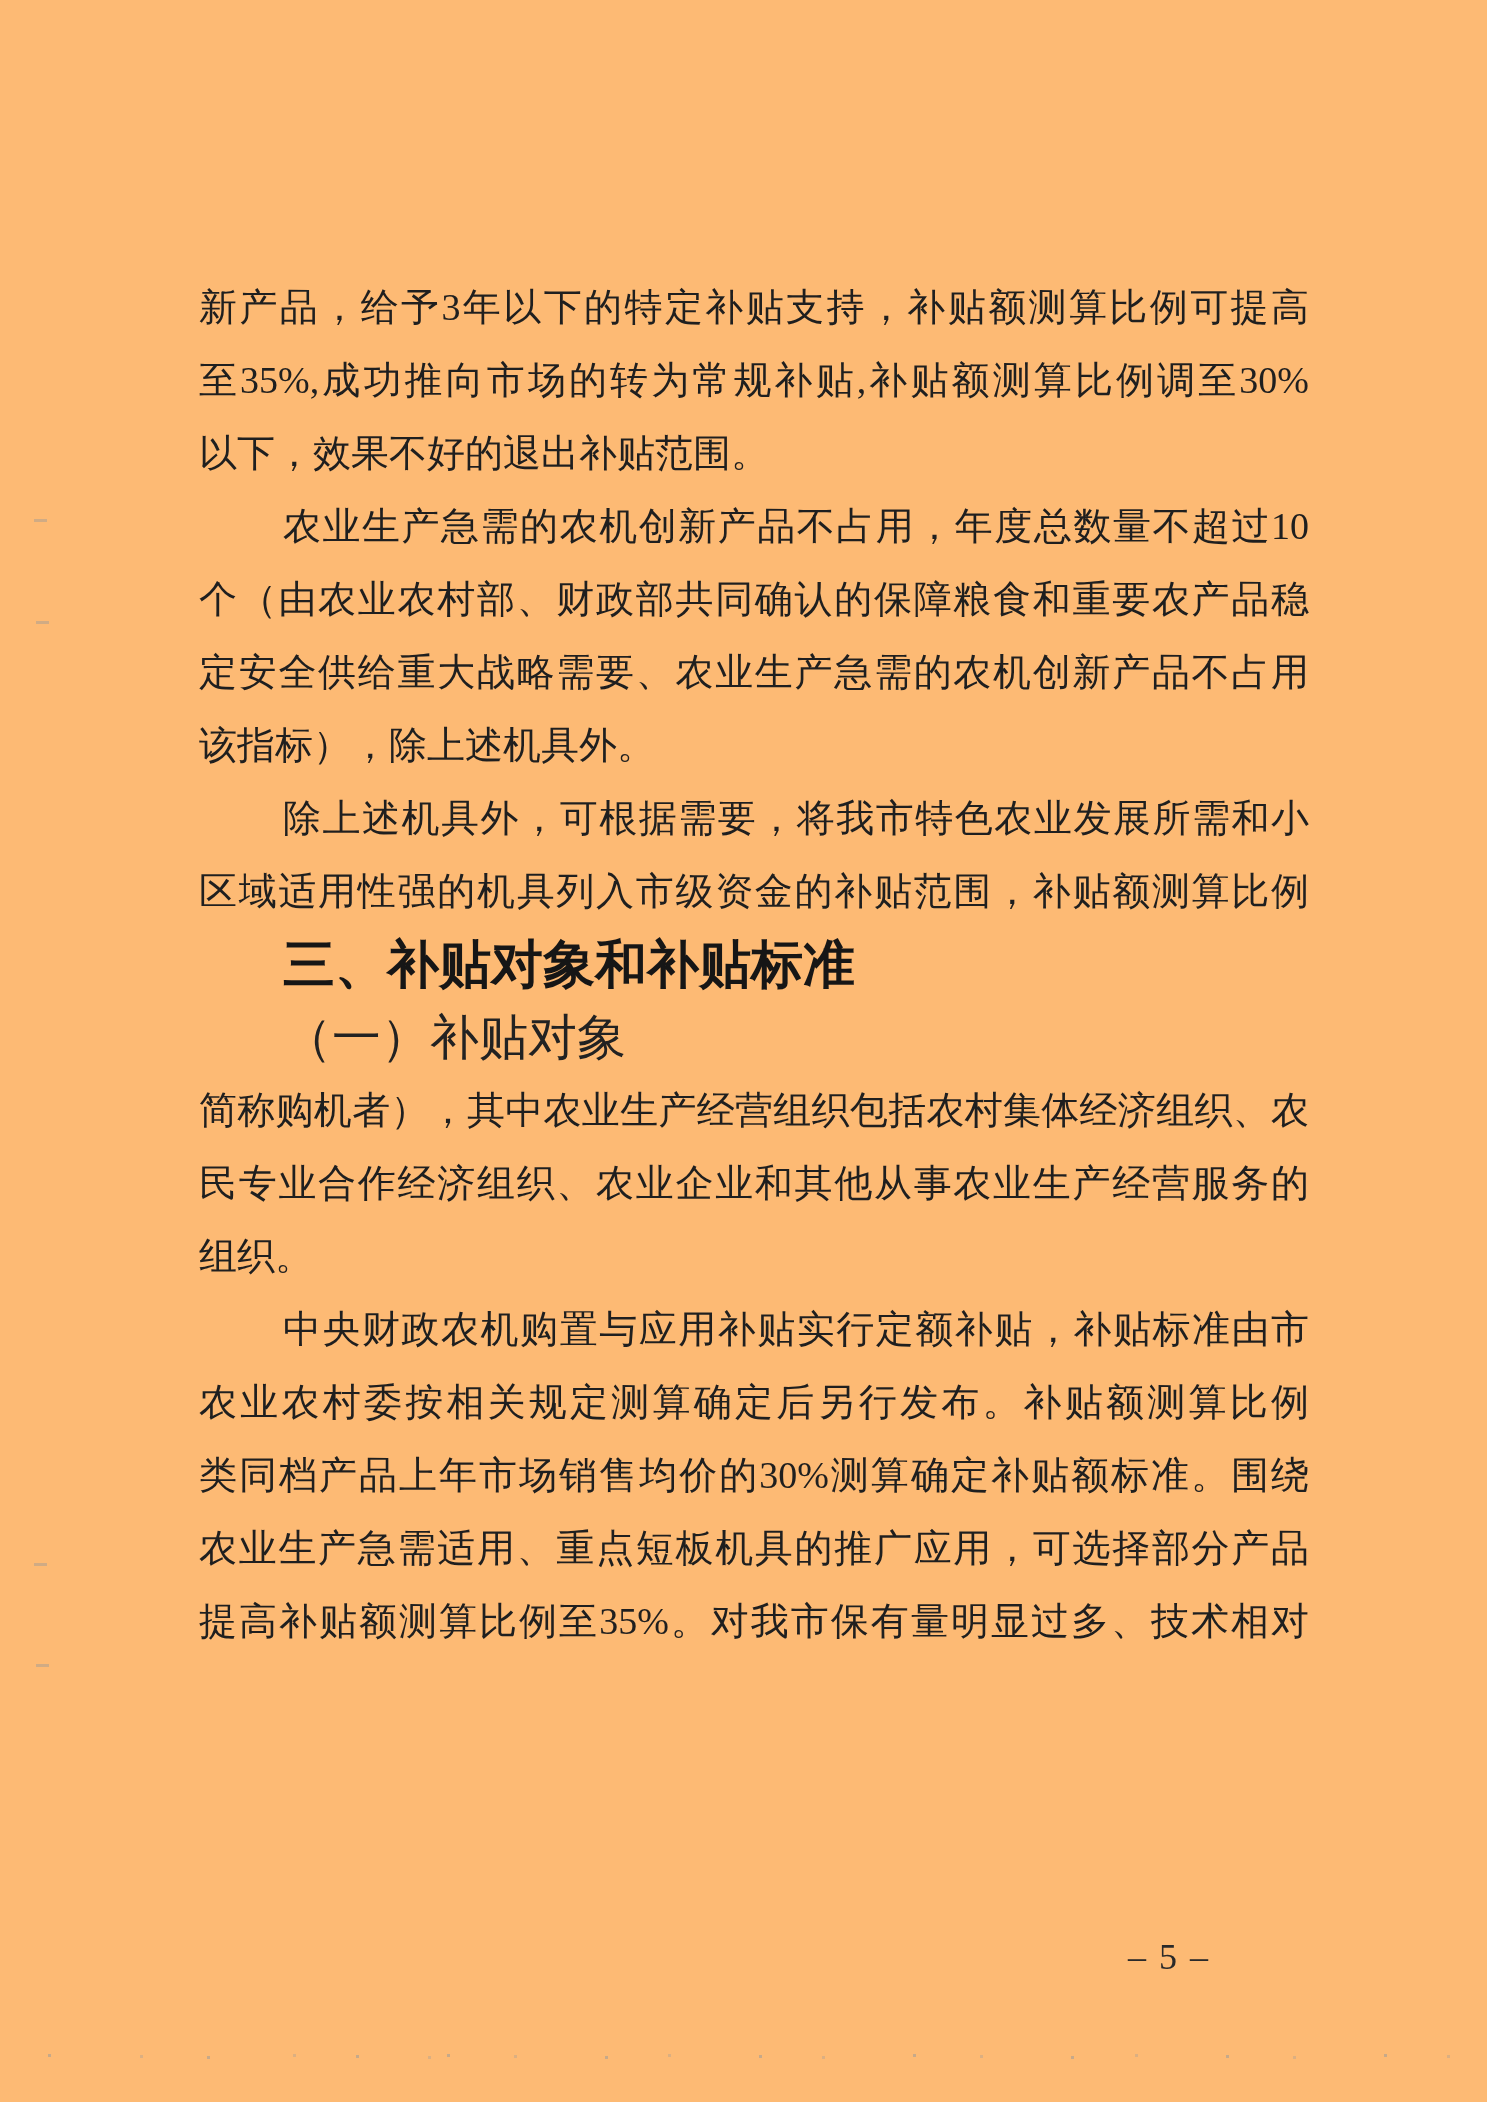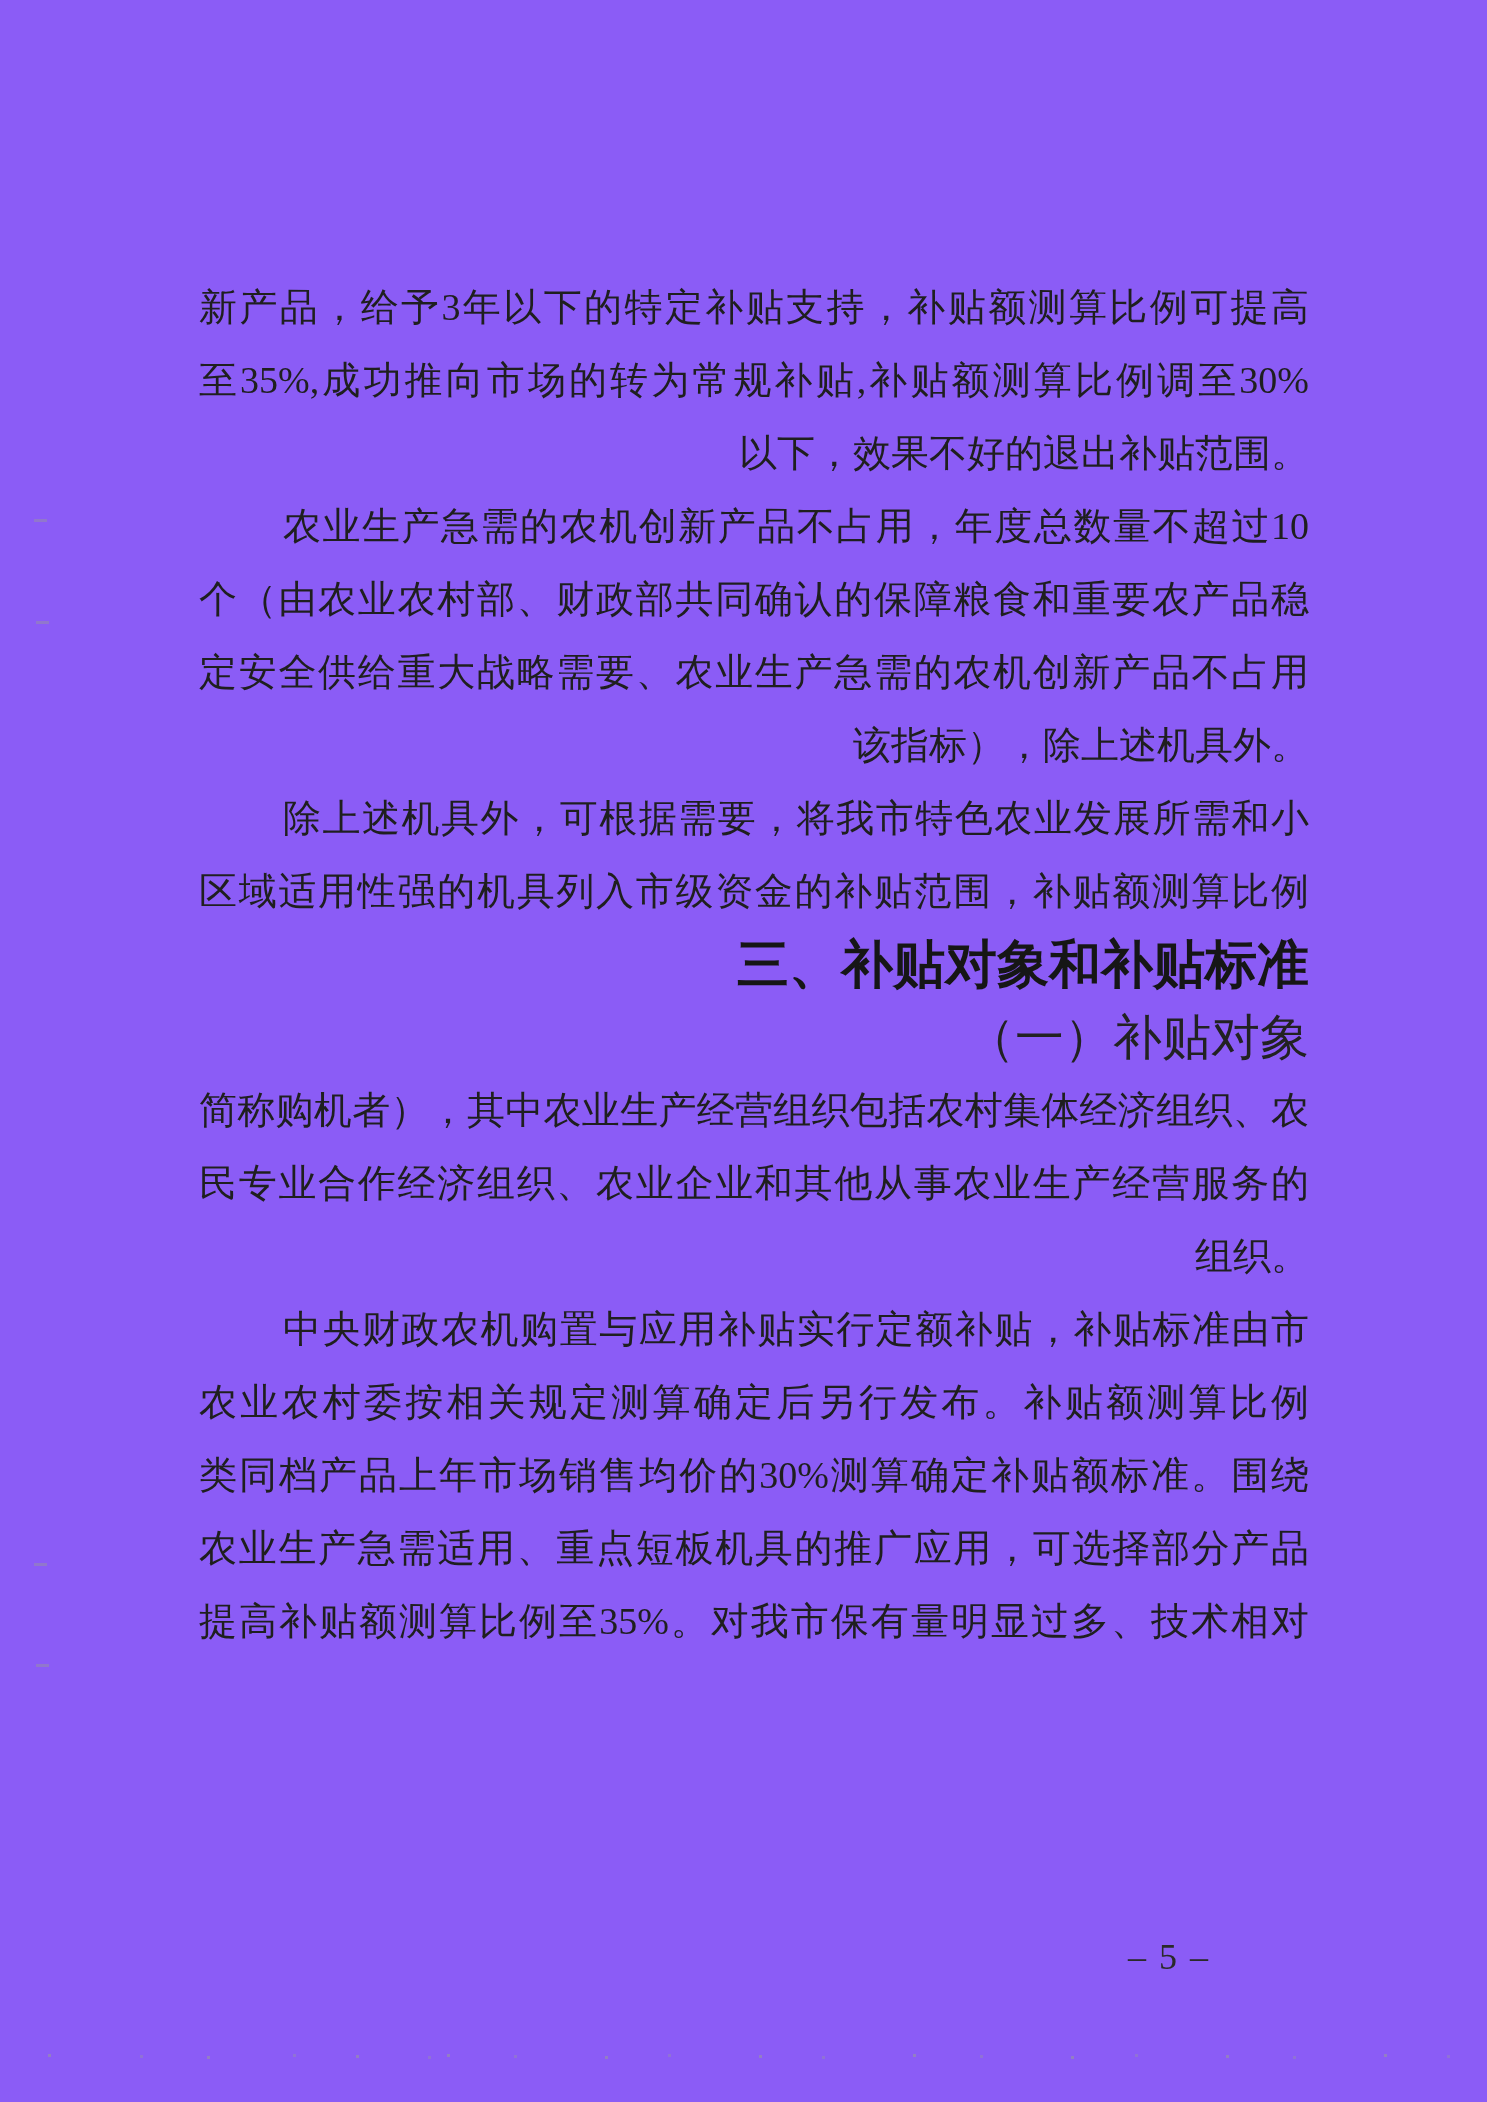--- a/index.html
+++ b/index.html
@@ -4,37 +4,37 @@
 <style>
   html, body {
     margin: 0;
     padding: 0;
     background: #ffffff;
   }
   .page {
     position: relative;
     width: 1487px;
     height: 2102px;
-    background: #8b5cf6;
+    background: #fdba74;
     overflow: hidden;
     font-family: "Liberation Serif", "DejaVu Serif", serif;
   }
   .text-block {
     position: absolute;
     left: 199px;
     top: 271px;
     width: 1110px;
   }
   .line {
     height: 73px;
     line-height: 73px;
     font-size: 38px;
     color: #1f1f1f;
     white-space: normal;
-    text-align: right;
+    text-align: left;
   }
   .line.justify {
     text-align: justify;
     text-align-last: justify;
   }
   .line.indent {
     padding-left: 84px;
   }
   .line.heading-bold {
     font-size: 52px;

